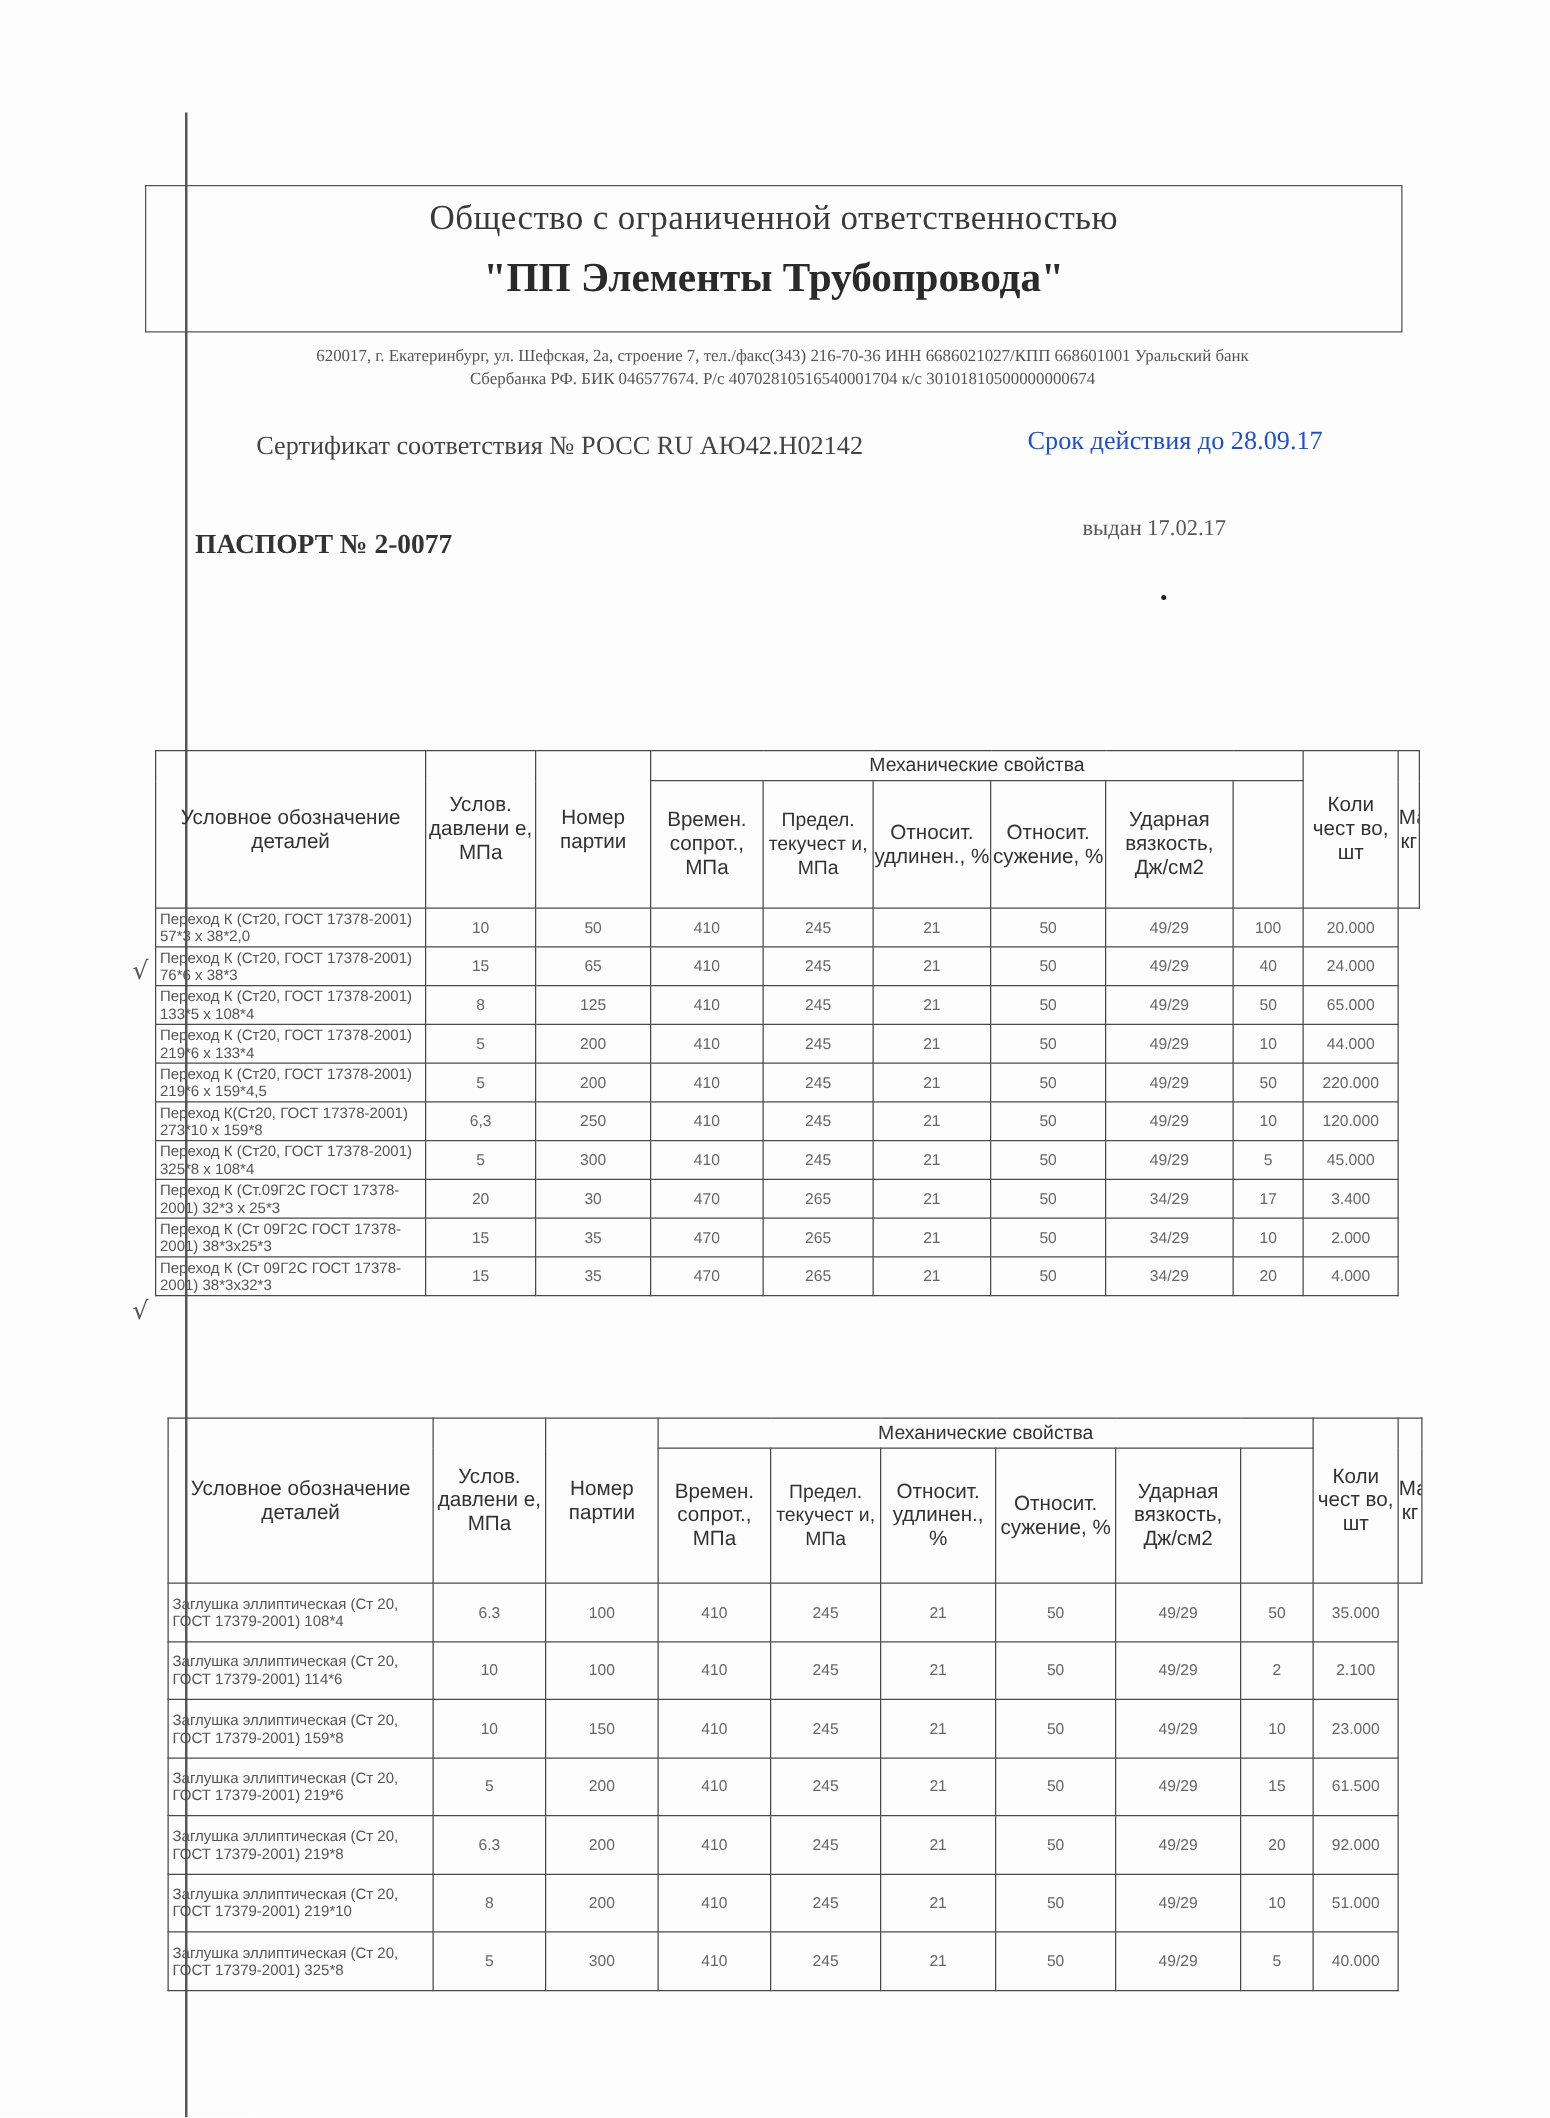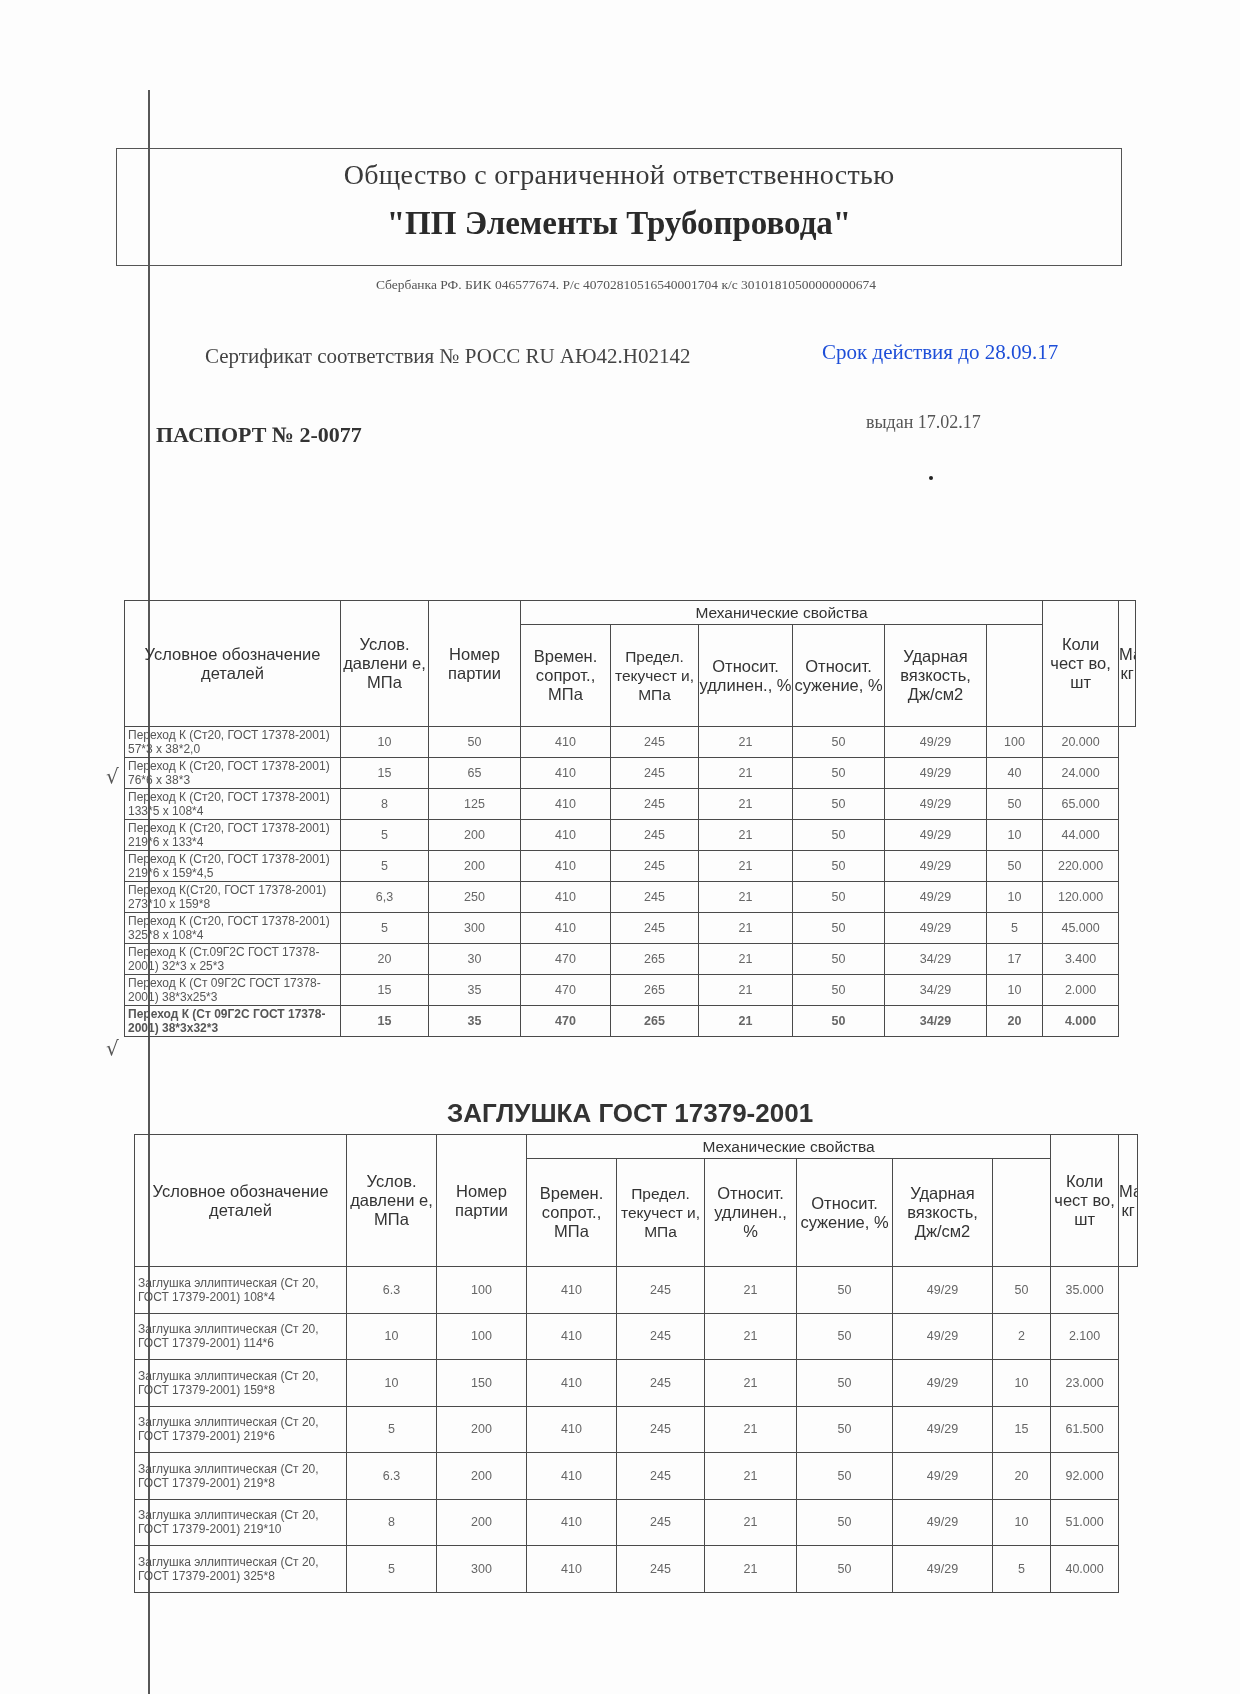--- a/index.html
+++ b/index.html
@@ -30,20 +30,21 @@
 
 <div class="page">
   <div class="vline"></div>
 
   <div class="header-box">
     <div class="company-line1">Общество с ограниченной ответственностью</div>
     <div class="company-line2">"ПП Элементы Трубопровода"</div>
   </div>
 
   <div class="address">
+    <div>620017, г. Екатеринбург,  ул. Шефская, 2а, строение 7, тел./факс(343) 216-70-36 ИНН 6686021027/КПП 668601001 Уральский банк</div>
     <div>Сбербанка РФ. БИК 046577674. Р/с 40702810516540001704 к/с 30101810500000000674</div>
   </div>
 
   <div class="cert">Сертификат соответствия № РОСС RU АЮ42.Н02142</div>
   <div class="validity">Срок действия до 28.09.17</div>
   <div class="passport">ПАСПОРТ № 2-0077</div>
   <div class="issued">выдан 17.02.17</div>
   <div class="dot"></div>
 
 
@@ -179,39 +180,38 @@
           <td>15</td>
           <td>35</td>
           <td>470</td>
           <td>265</td>
           <td>21</td>
           <td>50</td>
           <td>34/29</td>
           <td>10</td>
           <td>2.000</td>
         </tr>
-        <tr style="height: 31px; font-weight: bold;">
+        <tr style="height: 31px;">
           <td class="name">Переход К (Ст 09Г2С ГОСТ 17378-2001) 38*3x32*3</td>
           <td>15</td>
           <td>35</td>
           <td>470</td>
           <td>265</td>
           <td>21</td>
           <td>50</td>
           <td>34/29</td>
           <td>20</td>
           <td>4.000</td>
         </tr>
       </tbody>
   </table>
 
   <div class="check" style="left:106px; top:764px;">√</div>
   <div class="check" style="left:106px; top:1036px;">√</div>
 
-  <div class="section-title" style="left:400px; top:1098px; width:460px; font-size:26px;">ЗАГЛУШКА ГОСТ 17379-2001</div>
 
   <table class="grid" id="t2" style="left:134px; top:1134px; width:1004px;">
     <colgroup>
       <col style="width:212px">
         <col style="width:90px">
         <col style="width:90px">
         <col style="width:90px">
       <col style="width:88px">
         <col style="width:92px">
         <col style="width:96px">

